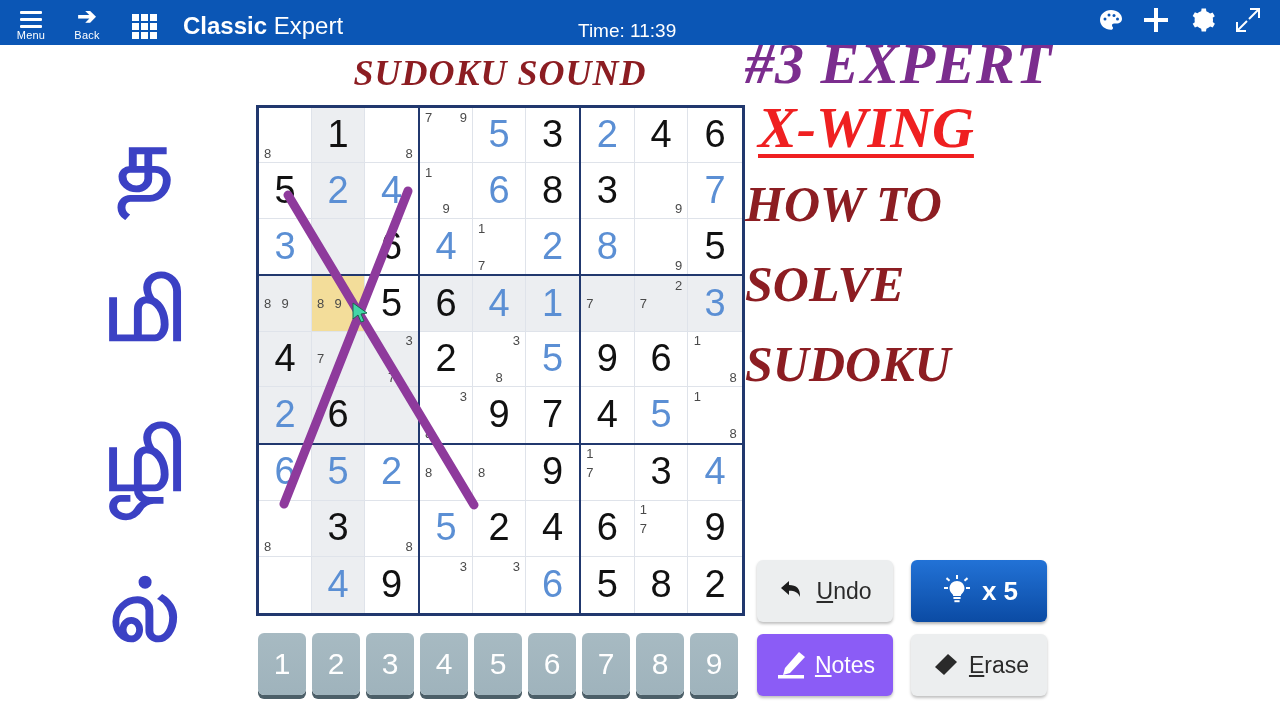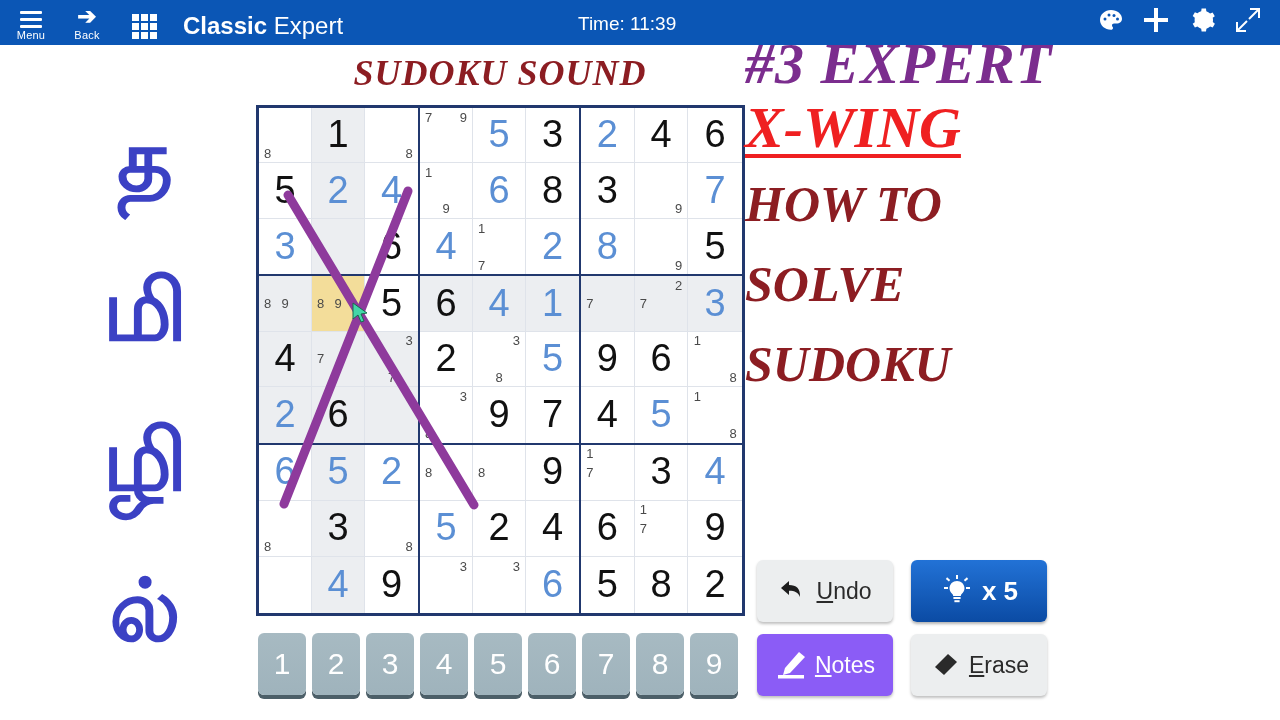--- a/index.html
+++ b/index.html
@@ -37,21 +37,21 @@
     gap: 2px; margin-left: 10px; margin-bottom: 2px;
   }
   #grid-logo i { background: #fff; display: block; }
   #title {
     color: #fff; font-size: 24px; margin-left: 12px; margin-bottom: 1px;
     white-space: nowrap;
   }
   #title b { font-weight: bold; }
   #title span { font-weight: normal; }
   #timer {
-    position: absolute; left: 578px; top: 13px;
+    position: absolute; left: 578px; top: 20px;
     color: #ffffff; font-size: 19px;
   }
   #tb-right {
     position: absolute; right: 18px; top: 6px;
     display: flex; align-items: center; gap: 18px;
   }
   #tb-right .ic { color: #fff; display: flex; align-items: center; justify-content: center; }
   
   #tamil {
     position: absolute; left: 55px; top: 85px;
@@ -131,21 +131,21 @@
   }
   
   #promo { position: absolute; left: 745px; top: 33px; width: 520px; }
   #promo .l1 {
     font-family: "Liberation Serif", serif; font-style: italic; font-weight: bold;
     font-size: 58px; color: #7b2d8e; letter-spacing: 1px; line-height: 62px;
   }
   #promo .l2 {
     font-family: "Liberation Serif", serif; font-style: italic; font-weight: bold;
     font-size: 58px; color: #ef2021; line-height: 66px;
-    text-decoration: underline; text-decoration-thickness: 4px; text-underline-offset: 7px;
+    text-decoration: underline; text-decoration-thickness: 4px; text-underline-offset: 7px; padding-left: 13px;
   }
   #promo .l3 {
     font-family: "Liberation Serif", serif; font-style: italic; font-weight: bold;
     font-size: 50px; color: #8c1d22; line-height: 74px; margin-top: 6px;
   }
   
   #actions { position: absolute; left: 757px; top: 560px; width: 290px; }
   .actrow { display: flex; gap: 18px; margin-bottom: 12px; }
   .btn {
     width: 136px; height: 62px; border-radius: 6px;

